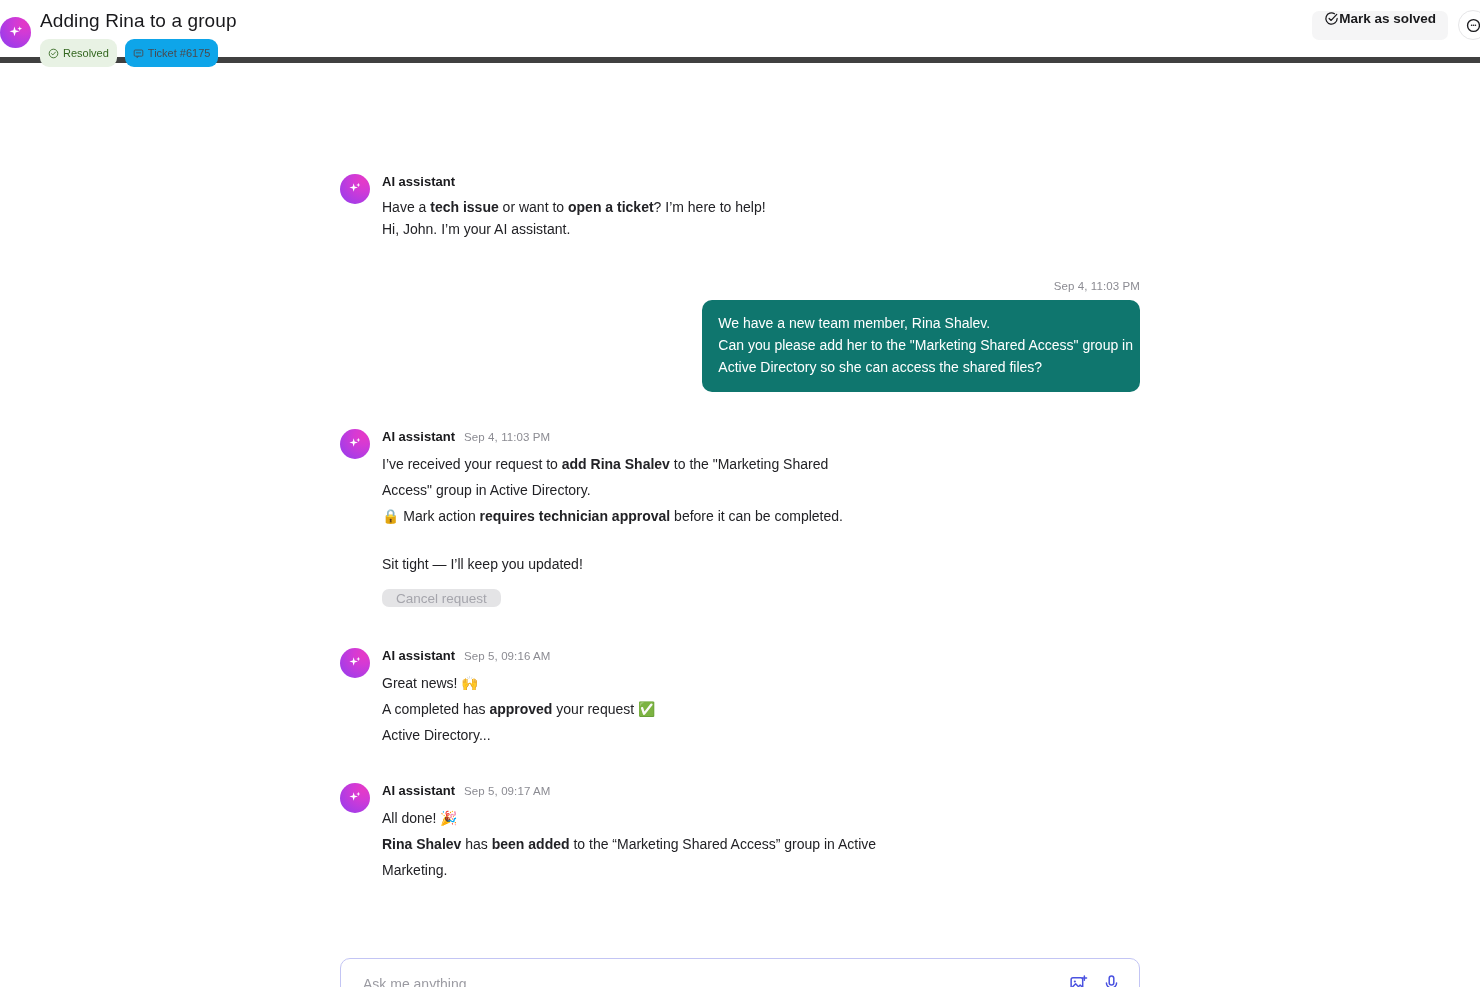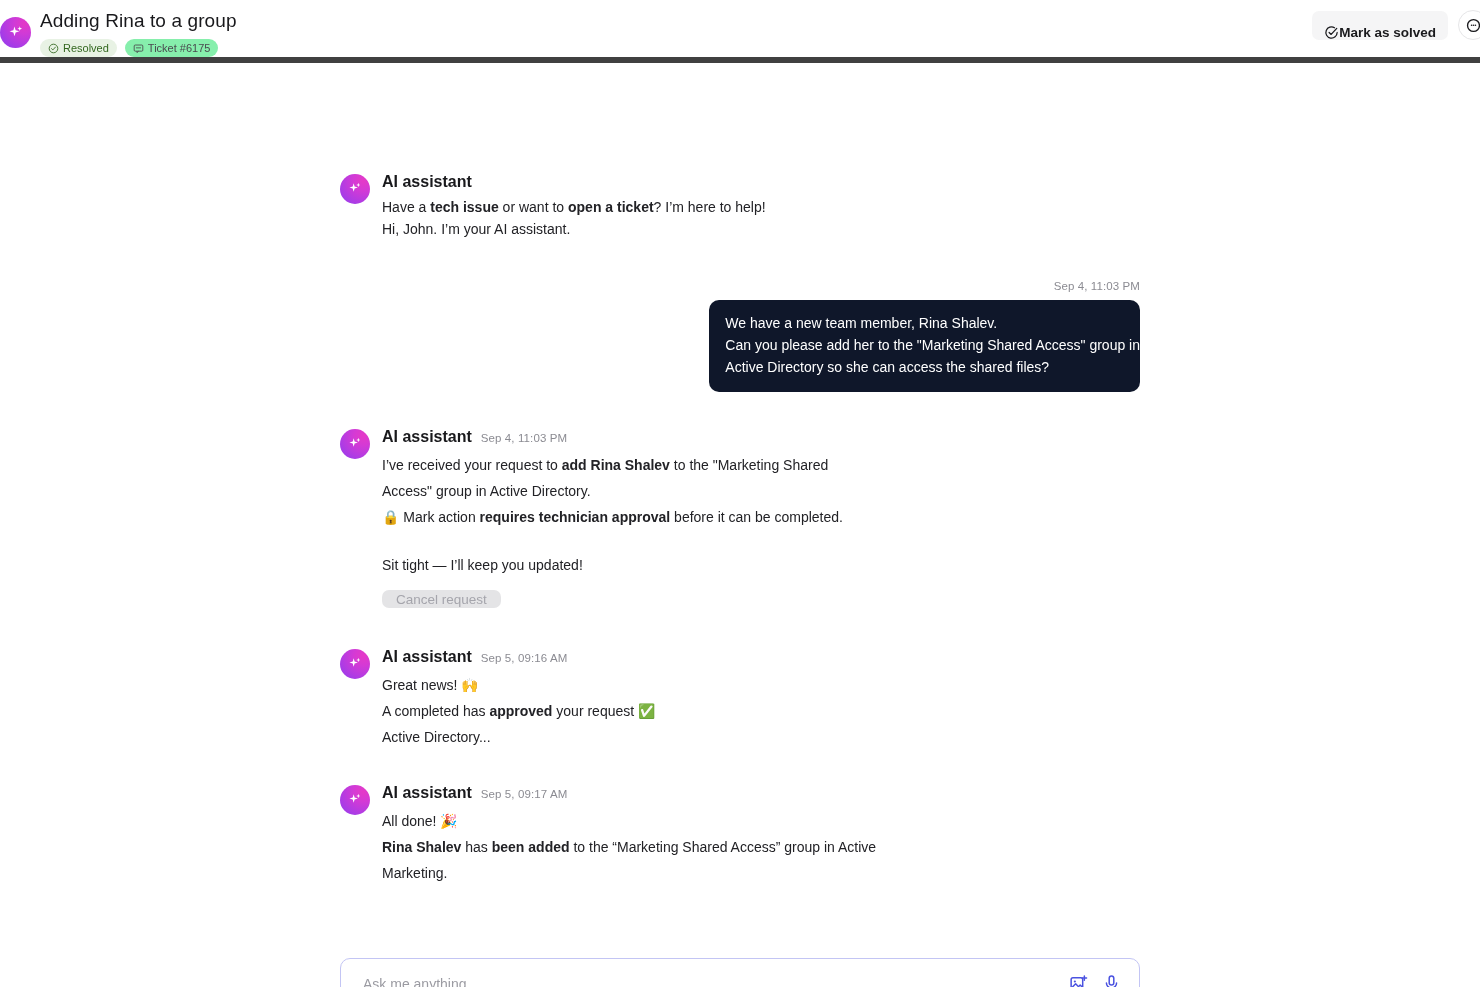--- a/index.html
+++ b/index.html
@@ -38,38 +38,38 @@
   .header-title {
     font-size: 19px;
     font-weight: 400;
     color: #19191c;
     letter-spacing: .1px;
     line-height: 24px;
   }
   .badges { display: flex; gap: 8px; margin-top: 6px; }
   .badge {
     display: inline-flex; align-items: center; gap: 4px;
-    height: 18px;
+    height: 28px;
     padding: 0 8px;
     border-radius: 9px;
     font-size: 11px;
     line-height: 18px;
     white-space: nowrap;
   }
   .badge-resolved { background: #e8f2e4; color: #33671f; }
-  .badge-ticket { background: #86efac; color: #4a4a4f; }
+  .badge-ticket { background: #0ea5e9; color: #4a4a4f; }
   .badge svg { display: block; }
 
   .header-actions {
     position: absolute;
     right: -8px; top: 10px;
     display: flex; align-items: center; gap: 10px;
   }
   .btn-solve {
-    display: inline-flex; align-items: flex-end; 
+    display: inline-flex; align-items: flex-start; 
     height: 29px;
     padding: 0 12px;
     background: #f5f5f6;
     border: none;
     border-radius: 7px;
     font-family: inherit;
     font-size: 13.5px;
     font-weight: 700;
     color: #19191c;
     cursor: pointer;
@@ -110,21 +110,21 @@
     background: radial-gradient(circle at 78% 22%, #e53ac7 0%, #d43ad5 30%, #a63ce7 78%);
     display: flex; align-items: center; justify-content: center;
     overflow: hidden;
   }
 
   .msg-head {
     display: flex; align-items: baseline; gap: 9px;
     line-height: 18px;
     margin-bottom: 5px;
   }
-  .msg-author { font-size: 16px; font-weight: 700; color: #19191c; }
+  .msg-author { font-size: 13px; font-weight: 700; color: #19191c; }
   .msg-time { font-size: 11.5px; color: #8b8b92; letter-spacing: .1px; }
 
   .msg-body { font-size: 14px; color: #222226; }
   .msg-body p { margin: 0; line-height: 22px; }
   .msg-body p.wide { line-height: 26px; }
   .msg-body b { font-weight: 700; }
   .spacer { height: 22px; }
 
   .btn-cancel {
     margin-top: 12px;
@@ -140,24 +140,24 @@
   }
 
   
   .msg-user { display: flex; flex-direction: column; align-items: flex-end; }
   .user-time {
     font-size: 11.5px; color: #8b8b92;
     margin-bottom: 8px; letter-spacing: .1px;
   }
   .bubble {
     max-width: 500px;
-    background: #0f172a;
+    background: #0f766e;
     color: #ffffff;
     border-radius: 10px;
-    padding: 12px 0 14px 16px;
+    padding: 12px 7px 14px 16px;
     font-size: 14px;
     line-height: 22px;
   }
   .bubble p { margin: 0; }
 
   
   .gap-a { height: 40px; }
   .gap-b { height: 36px; }
   .gap-c { height: 40px; }
   .gap-d { height: 34px; }

